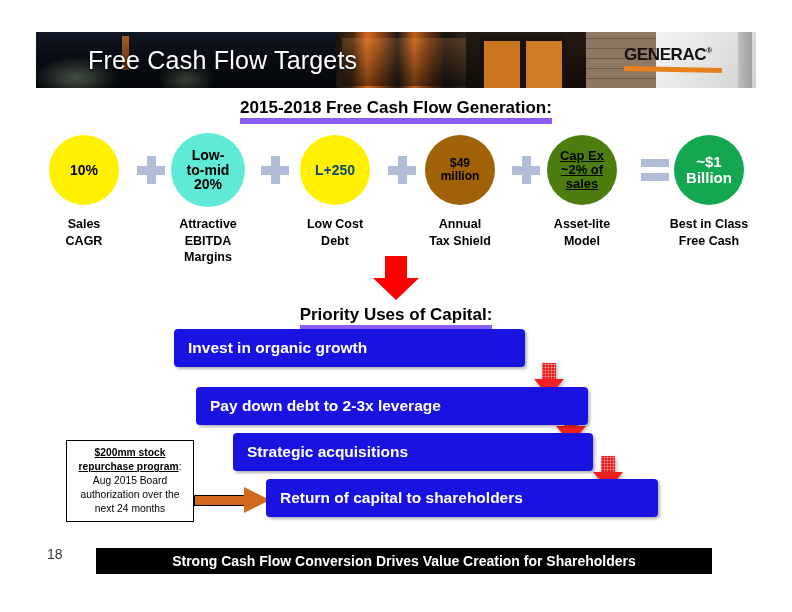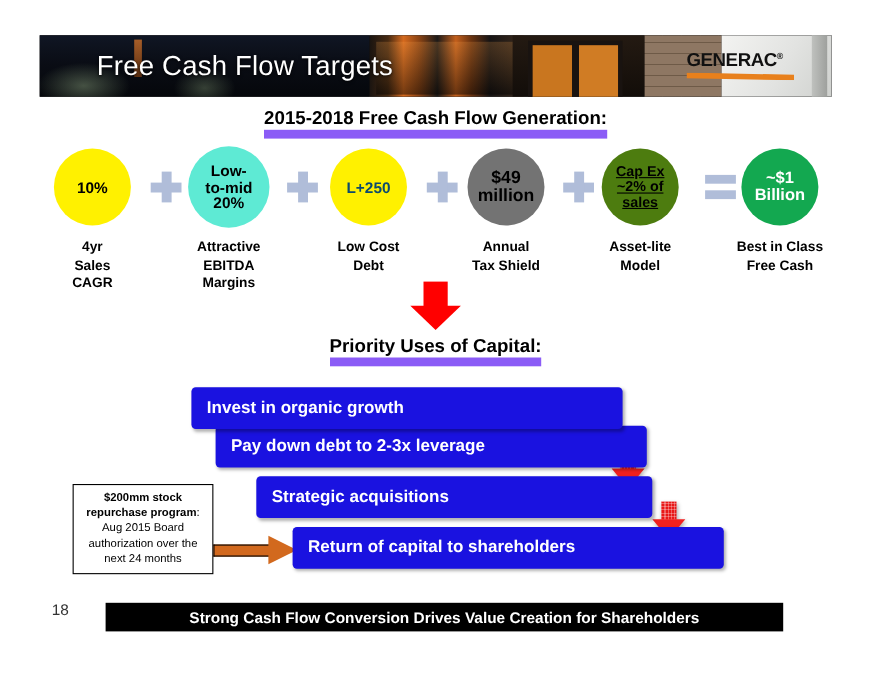--- a/index.html
+++ b/index.html
@@ -42,21 +42,21 @@
   #generac-logo{position:absolute;right:34px;top:13px;z-index:4;text-align:left;}
   #generac-wordmark{font-size:17px;font-weight:bold;color:#111;letter-spacing:-.4px;
       font-family:"Liberation Sans",sans-serif;}
   #generac-wordmark sup{font-size:8px;vertical-align:super;}
   #generac-swoosh{margin-top:1px;height:7px;width:98px;background:#e8801c;
       clip-path:polygon(0 0,100% 28%,100% 100%,0 72%);}
 
   
   .section-heading{position:absolute;width:100%;text-align:center;
       font-size:17px;font-weight:bold;}
-  .section-heading span{border-bottom:8px solid #8b5cf6;padding-bottom:1px;}
+  .section-heading span{border-bottom:6px solid #8b5cf6;padding-bottom:1px;}
   #fcf-heading{top:98px;}
   #priority-heading{top:305px;}
 
   
   #equation-row{position:absolute;left:36px;top:124px;width:720px;height:92px;}
   .eq-circle{position:absolute;border-radius:50%;display:flex;align-items:center;
       justify-content:center;text-align:center;font-weight:bold;line-height:1.07;}
   .eq-circle.yellow{background:#FFF100;color:#000;}
   .eq-circle.green{background:#13A850;color:#fff;}
   .eq-op{position:absolute;}
@@ -94,21 +94,21 @@
         repeating-linear-gradient(90deg,rgba(255,255,255,.30) 0 1px,transparent 1px 3px);}
   .step-arrow .sa-head{position:absolute;left:0;top:16px;width:0;height:0;
       border-left:15px solid transparent;border-right:15px solid transparent;
       border-top:18px solid #F22020;}
 
   
   #callout-box{position:absolute;left:66px;top:440px;width:128px;height:82px;
       border:1.6px solid #000;background:#fff;box-sizing:border-box;
       display:flex;align-items:center;justify-content:center;text-align:center;
       font-size:10.3px;line-height:1.35;padding:3px 4px;}
-  #callout-box b{}
+  #callout-box b{text-decoration:underline;}
   #orange-arrow{position:absolute;left:194px;top:487px;width:76px;height:27px;}
   #orange-arrow .oa-body{position:absolute;left:0;top:8px;width:52px;height:11px;
       background:#D2691E;border-top:1.6px solid #000;border-bottom:1.6px solid #000;
       border-left:1.6px solid #000;box-sizing:border-box;}
   #orange-arrow .oa-tip{position:absolute;left:50px;top:0;width:0;height:0;
       border-top:13.5px solid transparent;border-bottom:13.5px solid transparent;
       border-left:26px solid #D2691E;}
   #orange-arrow .oa-tip-outline{position:absolute;left:49px;top:-1px;width:0;height:0;
       border-top:14.5px solid transparent;border-bottom:14.5px solid transparent;
       border-left:28px solid #000;z-index:-1;}
@@ -154,21 +154,21 @@
         <div>Low-</div>
         <div>to-mid</div>
         <div>20%</div>
       </div>
     </div>
     <div class="eq-circle yellow" style="left: 264px; top: 11px; width: 70px; height: 70px; font-size: 14px; background: rgb(255, 241, 0); color: #0c4a6e;">
       <div>
         <div>L+250</div>
       </div>
     </div>
-    <div class="eq-circle yellow" style="left: 389px; top: 11px; width: 70px; height: 70px; font-size: 16px; background: #737373; color: rgb(0, 0, 0);">
+    <div class="eq-circle yellow" style="left: 389px; top: 11px; width: 70px; height: 70px; font-size: 12px; background: #a16207; color: rgb(0, 0, 0);">
       <div>
         <div>$49</div>
         <div>million</div>
       </div>
     </div>
     <div class="eq-circle yellow" style="left: 511px; top: 11px; width: 70px; height: 70px; font-size: 13px; background: #4d7c0f; color: rgb(0, 0, 0); text-decoration: underline;">
       <div>
         <div>Cap Ex</div>
         <div>~2% of</div>
         <div>sales</div>
@@ -190,21 +190,21 @@
 <div id="big-red-arrow">
   <div class="shaft"></div>
     <div class="head"></div>
 </div>
 
 <div class="section-heading" id="priority-heading">
   <span>Priority Uses of Capital:</span>
 </div>
 
 <div id="bars-layer">
-    <div class="blue-bar" style="left: 174px; top: 352px; width: 392px; height: 38px; background: rgb(26, 18, 224); z-index: 10;">
+    <div class="blue-bar" style="left: 174px; top: 329px; width: 351px; height: 38px; background: rgb(26, 18, 224); z-index: 10;">
       <span>Invest in organic growth</span>
     </div>
     <div class="step-arrow" style="left: 534px; top: 363px;">
       <div class="sa-shaft"></div>
       <div class="sa-head"></div>
     </div>
     <div class="blue-bar" style="left: 196px; top: 387px; width: 392px; height: 38px; background: rgb(26, 18, 224); z-index: 9;">
       <span>Pay down debt to  2-3x leverage</span>
     </div>
     <div class="step-arrow" style="left: 556px; top: 410px;">
@@ -234,21 +234,20 @@
   <div class="oa-body"></div>
   <div class="oa-tip"></div>
 </div>
 
 <div id="slide-number">18</div>
 <div id="footer-banner">
   <span>Strong Cash Flow Conversion Drives Value Creation for Shareholders</span>
 </div>
 
 <div class="eq-caption" style="left: 14px; top: 216px; width: 140px;">
-    <div>4yr</div>
     <div>Sales</div>
     <div>CAGR</div>
   </div>
 <div class="eq-caption" style="left: 138px; top: 216px; width: 140px;">
     <div>Attractive</div>
     <div>EBITDA</div>
     <div>Margins</div>
   </div>
 <div class="eq-caption" style="left: 265px; top: 216px; width: 140px;">
     <div>Low Cost</div>

